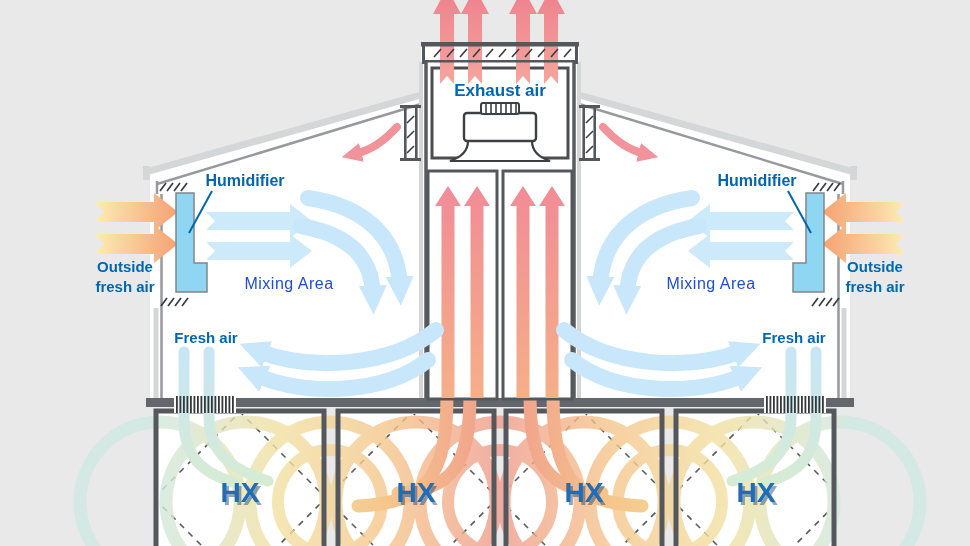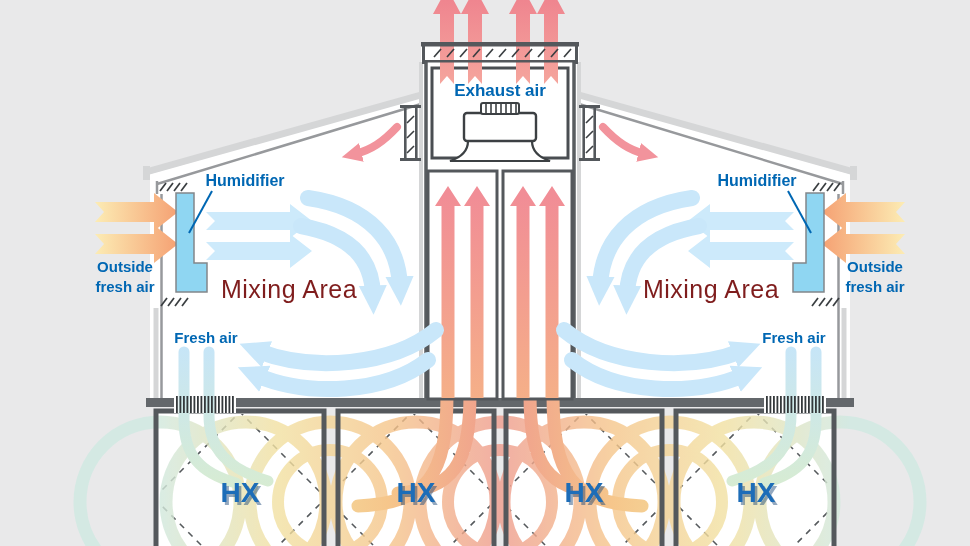--- a/index.html
+++ b/index.html
@@ -8,21 +8,21 @@
     background:#e9e9ea;font-family:"Liberation Sans",sans-serif;
   }
   .stage svg{position:absolute;left:0;top:0;}
   .lbl{position:absolute;text-align:center;line-height:1.25;}
   .lbl-blue{color:#0067b3;font-weight:bold;}
   .lbl-exhaust{left:430px;top:80px;width:140px;font-size:17px;}
   .lbl-humid-l{left:190px;top:171px;width:110px;font-size:16px;}
   .lbl-humid-r{left:702px;top:171px;width:110px;font-size:16px;}
   .lbl-outside-l{left:78px;top:257px;width:94px;font-size:15px;line-height:1.35;}
   .lbl-outside-r{left:828px;top:257px;width:94px;font-size:15px;line-height:1.35;}
-  .lbl-mixing{color:#7f1d1d;font-size:25px;font-weight:400;letter-spacing:0.5px;top:274px;width:200px;}
+  .lbl-mixing{color:#1d4ed8;font-size:16px;font-weight:400;letter-spacing:0.5px;top:274px;width:200px;}
   .lbl-mixing-l{left:189px;}
   .lbl-mixing-r{left:611px;}
   .lbl-fresh-l{left:156px;top:329px;width:100px;font-size:15px;}
   .lbl-fresh-r{left:744px;top:329px;width:100px;font-size:15px;}
   .lbl-hx{top:475px;width:120px;font-size:28px;font-weight:bold;color:#1d6db8;
           text-shadow:2.5px 2.5px 0 rgba(16,62,112,0.45);}
   .hx1{left:180px;} .hx2{left:356px;} .hx3{left:524px;} .hx4{left:696px;}
 </style>
 </head>
 <body>

